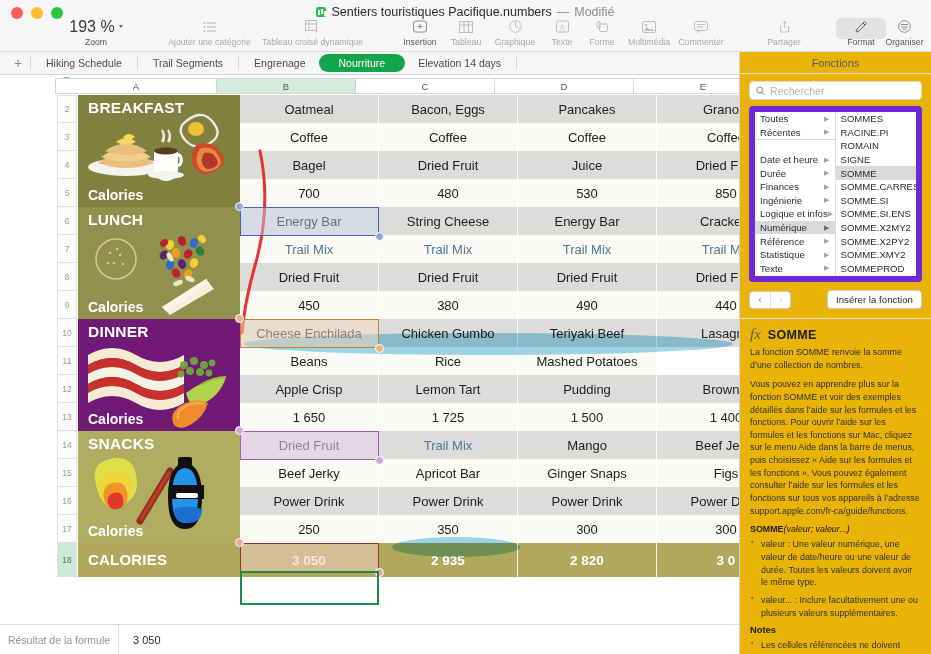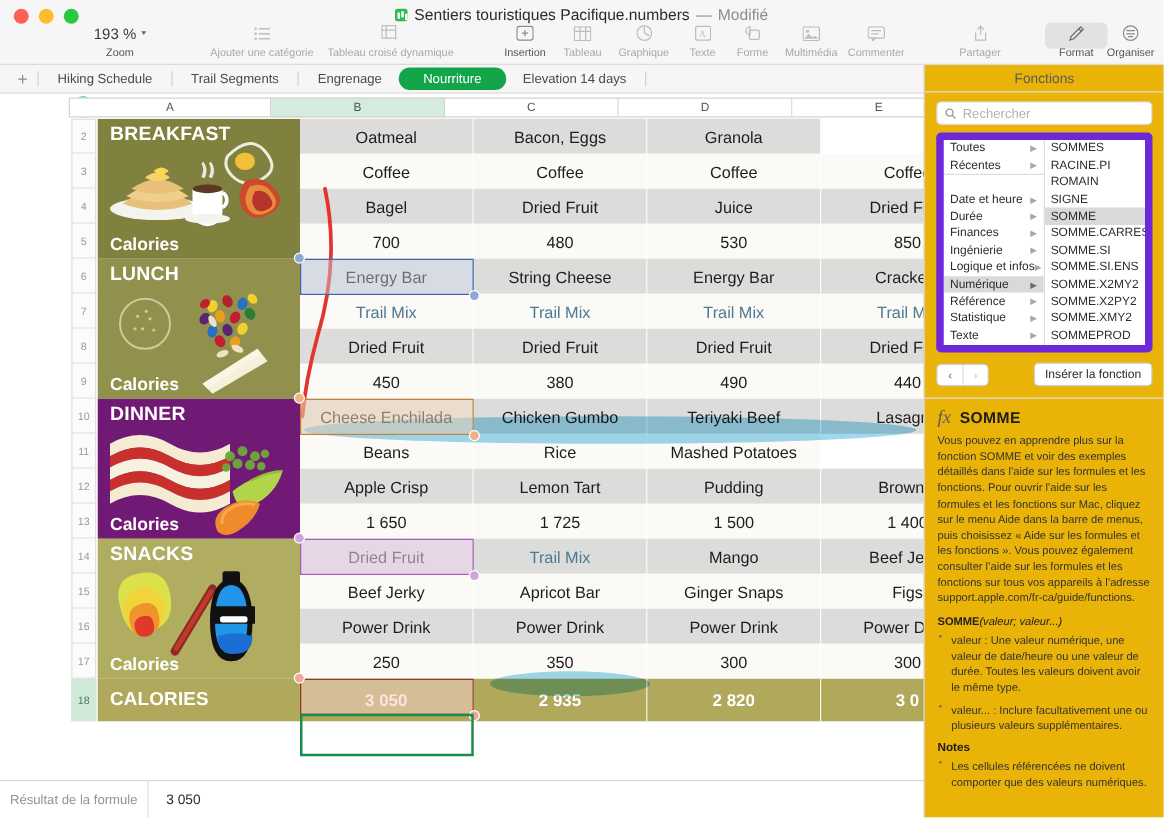--- a/index.html
+++ b/index.html
@@ -55,21 +55,21 @@
   }
   .tb-ico {
     height: 19px; display: flex; align-items: center; justify-content: center;
     color: #b9b9b9;
   }
   .tb-lbl { font-size: 8.7px; color: #a8a8a8; white-space: nowrap; margin-top: 1px; }
   .tb-item.active .tb-lbl { color: #555; }
   .tb-item.active .tb-ico { color: #6a6a6a; }
   .zoom-pill {
     display: flex; align-items: center; gap: 4px;
-    font-size: 12px; color: #3a3a3a; height: 19px;
+    font-size: 16px; color: #3a3a3a; height: 19px;
     padding: 0 6px;
   }
   .format-hl {
     position: absolute; top: 18px; left: 836px; width: 50px; height: 21px;
     background: #e2e2e2; border-radius: 5px;
   }
 
   
   .sheetbar {
     position: absolute; top: 52px; left: 0; width: 931px; height: 23px;
@@ -479,20 +479,21 @@
       <div class="rowhdr" style="height:28px">15</div>
       <div class="rowhdr" style="height:28px">16</div>
       <div class="rowhdr" style="height:28px">17</div>
       <div class="rowhdr sel" style="height:34px">18</div>
     </div>
 
     <div class="grid" style="left:240px">
       <div class="grow">
         <div class="cell odd" style="width:139px;height:28px">Oatmeal</div>
         <div class="cell odd" style="width:139px;height:28px">Bacon, Eggs</div>
+        <div class="cell odd" style="width:139px;height:28px">Pancakes</div>
         <div class="cell odd" style="width:139px;height:28px">Granola</div>
       </div>
       <div class="grow">
         <div class="cell even" style="width:139px;height:28px">Coffee</div>
         <div class="cell even" style="width:139px;height:28px">Coffee</div>
         <div class="cell even" style="width:139px;height:28px">Coffee</div>
         <div class="cell even" style="width:139px;height:28px">Coffee</div>
       </div>
       <div class="grow">
         <div class="cell odd" style="width:139px;height:28px">Bagel</div>
@@ -835,20 +836,21 @@
     </div>
 
     <div class="rp-sep"></div>
 
     <div class="fn-head">
       <span class="fx-glyph">fx</span>
       <span class="fn-name">SOMME</span>
     </div>
 
     <div class="fn-body">
+      <div class="fn-p">La fonction SOMME renvoie la somme d’une collection de nombres.</div>
       <div class="fn-p">Vous pouvez en apprendre plus sur la fonction SOMME et voir des exemples détaillés dans l’aide sur les formules et les fonctions. Pour ouvrir l’aide sur les formules et les fonctions sur Mac, cliquez sur le menu Aide dans la barre de menus, puis choisissez « Aide sur les formules et les fonctions ». Vous pouvez également consulter l’aide sur les formules et les fonctions sur tous vos appareils à l’adresse support.apple.com/fr-ca/guide/functions.</div>
       <div class="fn-syn"><b>SOMME</b><i>(valeur; valeur...)</i></div>
       <ul class="fn-ul">
         <li class="fn-li">valeur : Une valeur numérique, une valeur de date/heure ou une valeur de durée. Toutes les valeurs doivent avoir le même type.</li>
         <li class="fn-li">valeur... : Inclure facultativement une ou plusieurs valeurs supplémentaires.</li>
       </ul>
       <div class="fn-sub">Notes</div>
       <ul class="fn-ul">
         <li class="fn-li">Les cellules référencées ne doivent comporter que des valeurs numériques.</li>
       </ul>

